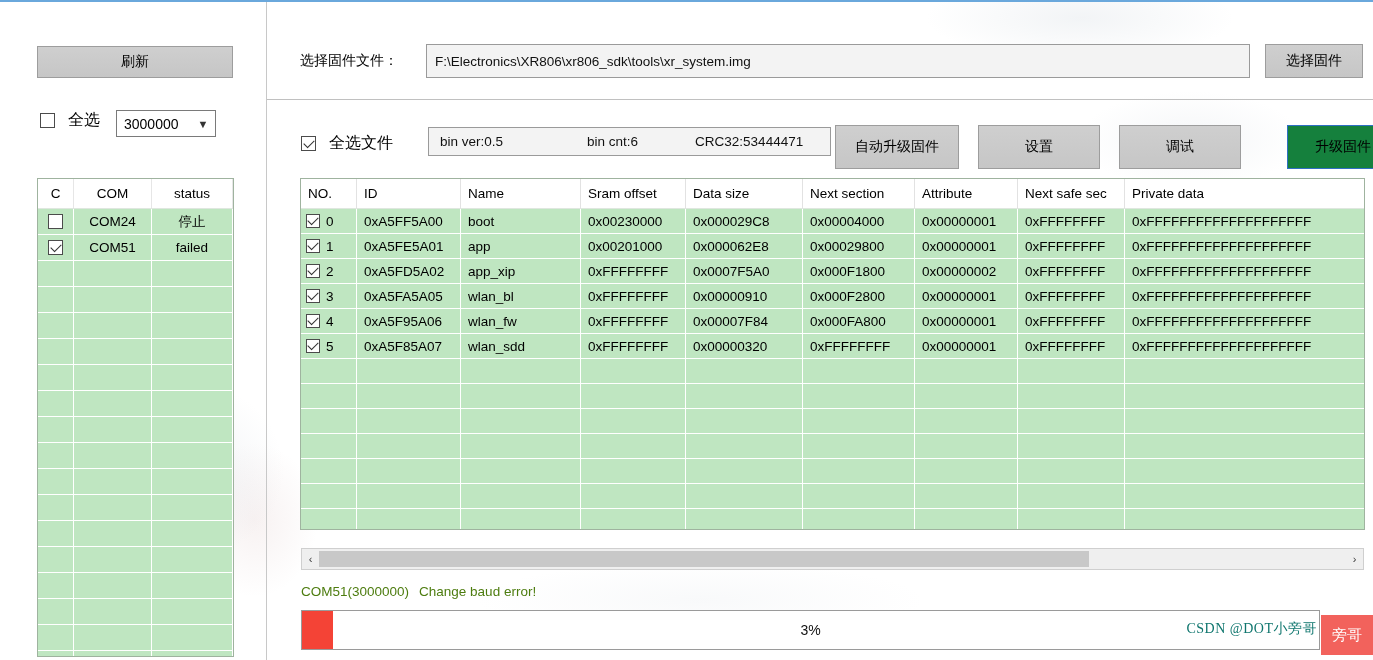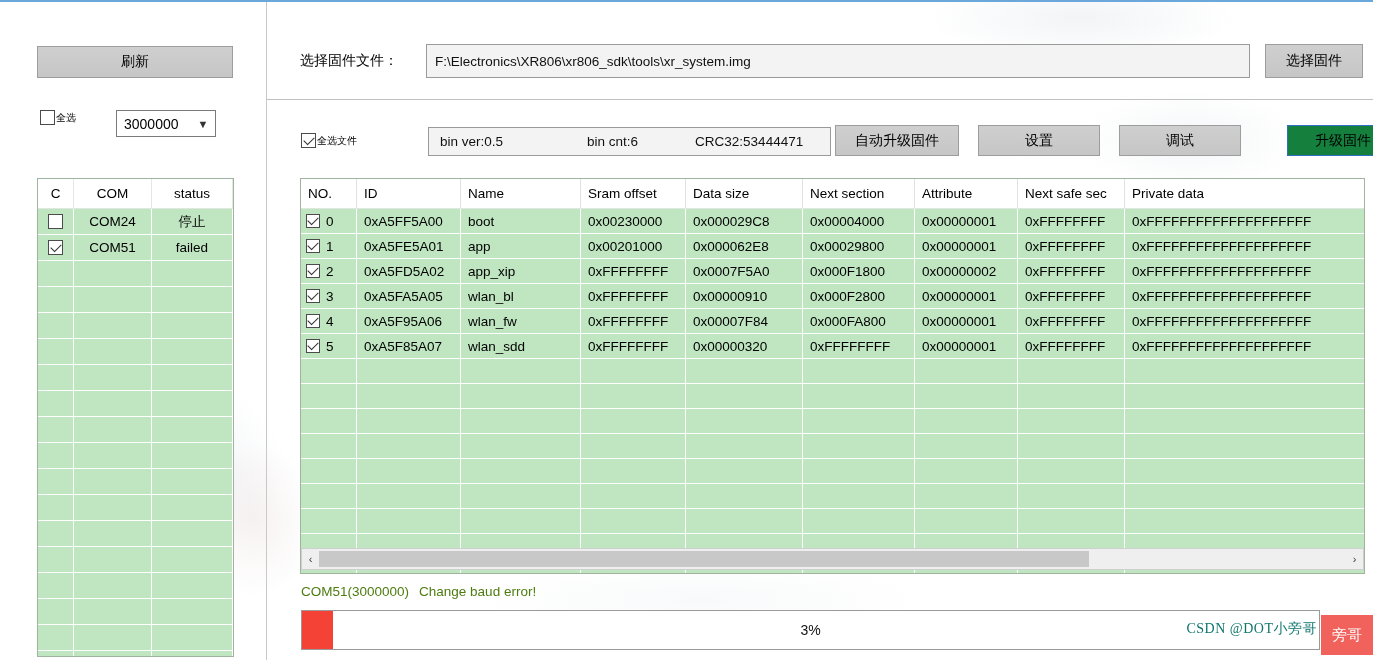--- a/index.html
+++ b/index.html
@@ -98,22 +98,22 @@
   }
   .checkbox.checked::after {
     content: "";
     display: block;
     width: 9px; height: 5px;
     border-left: 1.6px solid #333;
     border-bottom: 1.6px solid #333;
     transform: rotate(-45deg) translate(1px,-1px);
   }
   .chk-label {
-    margin-left: 1px;
-    font-size: 10px;
+    margin-left: 13px;
+    font-size: 16px;
     font-family: "DejaVu Sans", sans-serif;
     white-space: nowrap;
   }
 
   #baud-select {
     position: absolute;
     left: 116px; top: 108px;
     width: 100px; height: 27px;
     border: 1px solid #7a7a7a;
     background: #ffffff;
@@ -216,39 +216,39 @@
     color: #111;
   }
   #bin-info-box span { white-space: nowrap; }
   .bi1 { margin-left: 11px; }
   .bi2 { margin-left: 60px; padding-left: 24px; }
   .bi3 { margin-left: 57px; }
 
   .toolbtn {
     position: absolute;
     top: 123px;
-    height: 31px;
+    height: 44px;
     font-family: "DejaVu Sans", sans-serif;
     font-size: 14px;
   }
   #auto-upgrade-button { left: 568px; width: 124px; }
   #settings-button     { left: 711px; width: 122px; }
   #debug-button        { left: 852px; width: 122px; }
   #upgrade-button      {
     left: 985px; width: 112px;
     background: #3b86ea;
     border: 1px solid #2f6fc4;
     color: #000;
   }
 
   
   .main-table {
     position: absolute;
     left: 33px; top: 176px;
-    width: 1065px; height: 396px;
+    width: 1065px; height: 352px;
     border: 1px solid #9fb39f;
     background: #bfe6c1;
     box-sizing: border-box;
     overflow: hidden;
   }
   .mt-head {
     display: flex;
     height: 29px;
     background: #ffffff;
     border-bottom: 1px solid #dfe7df;

